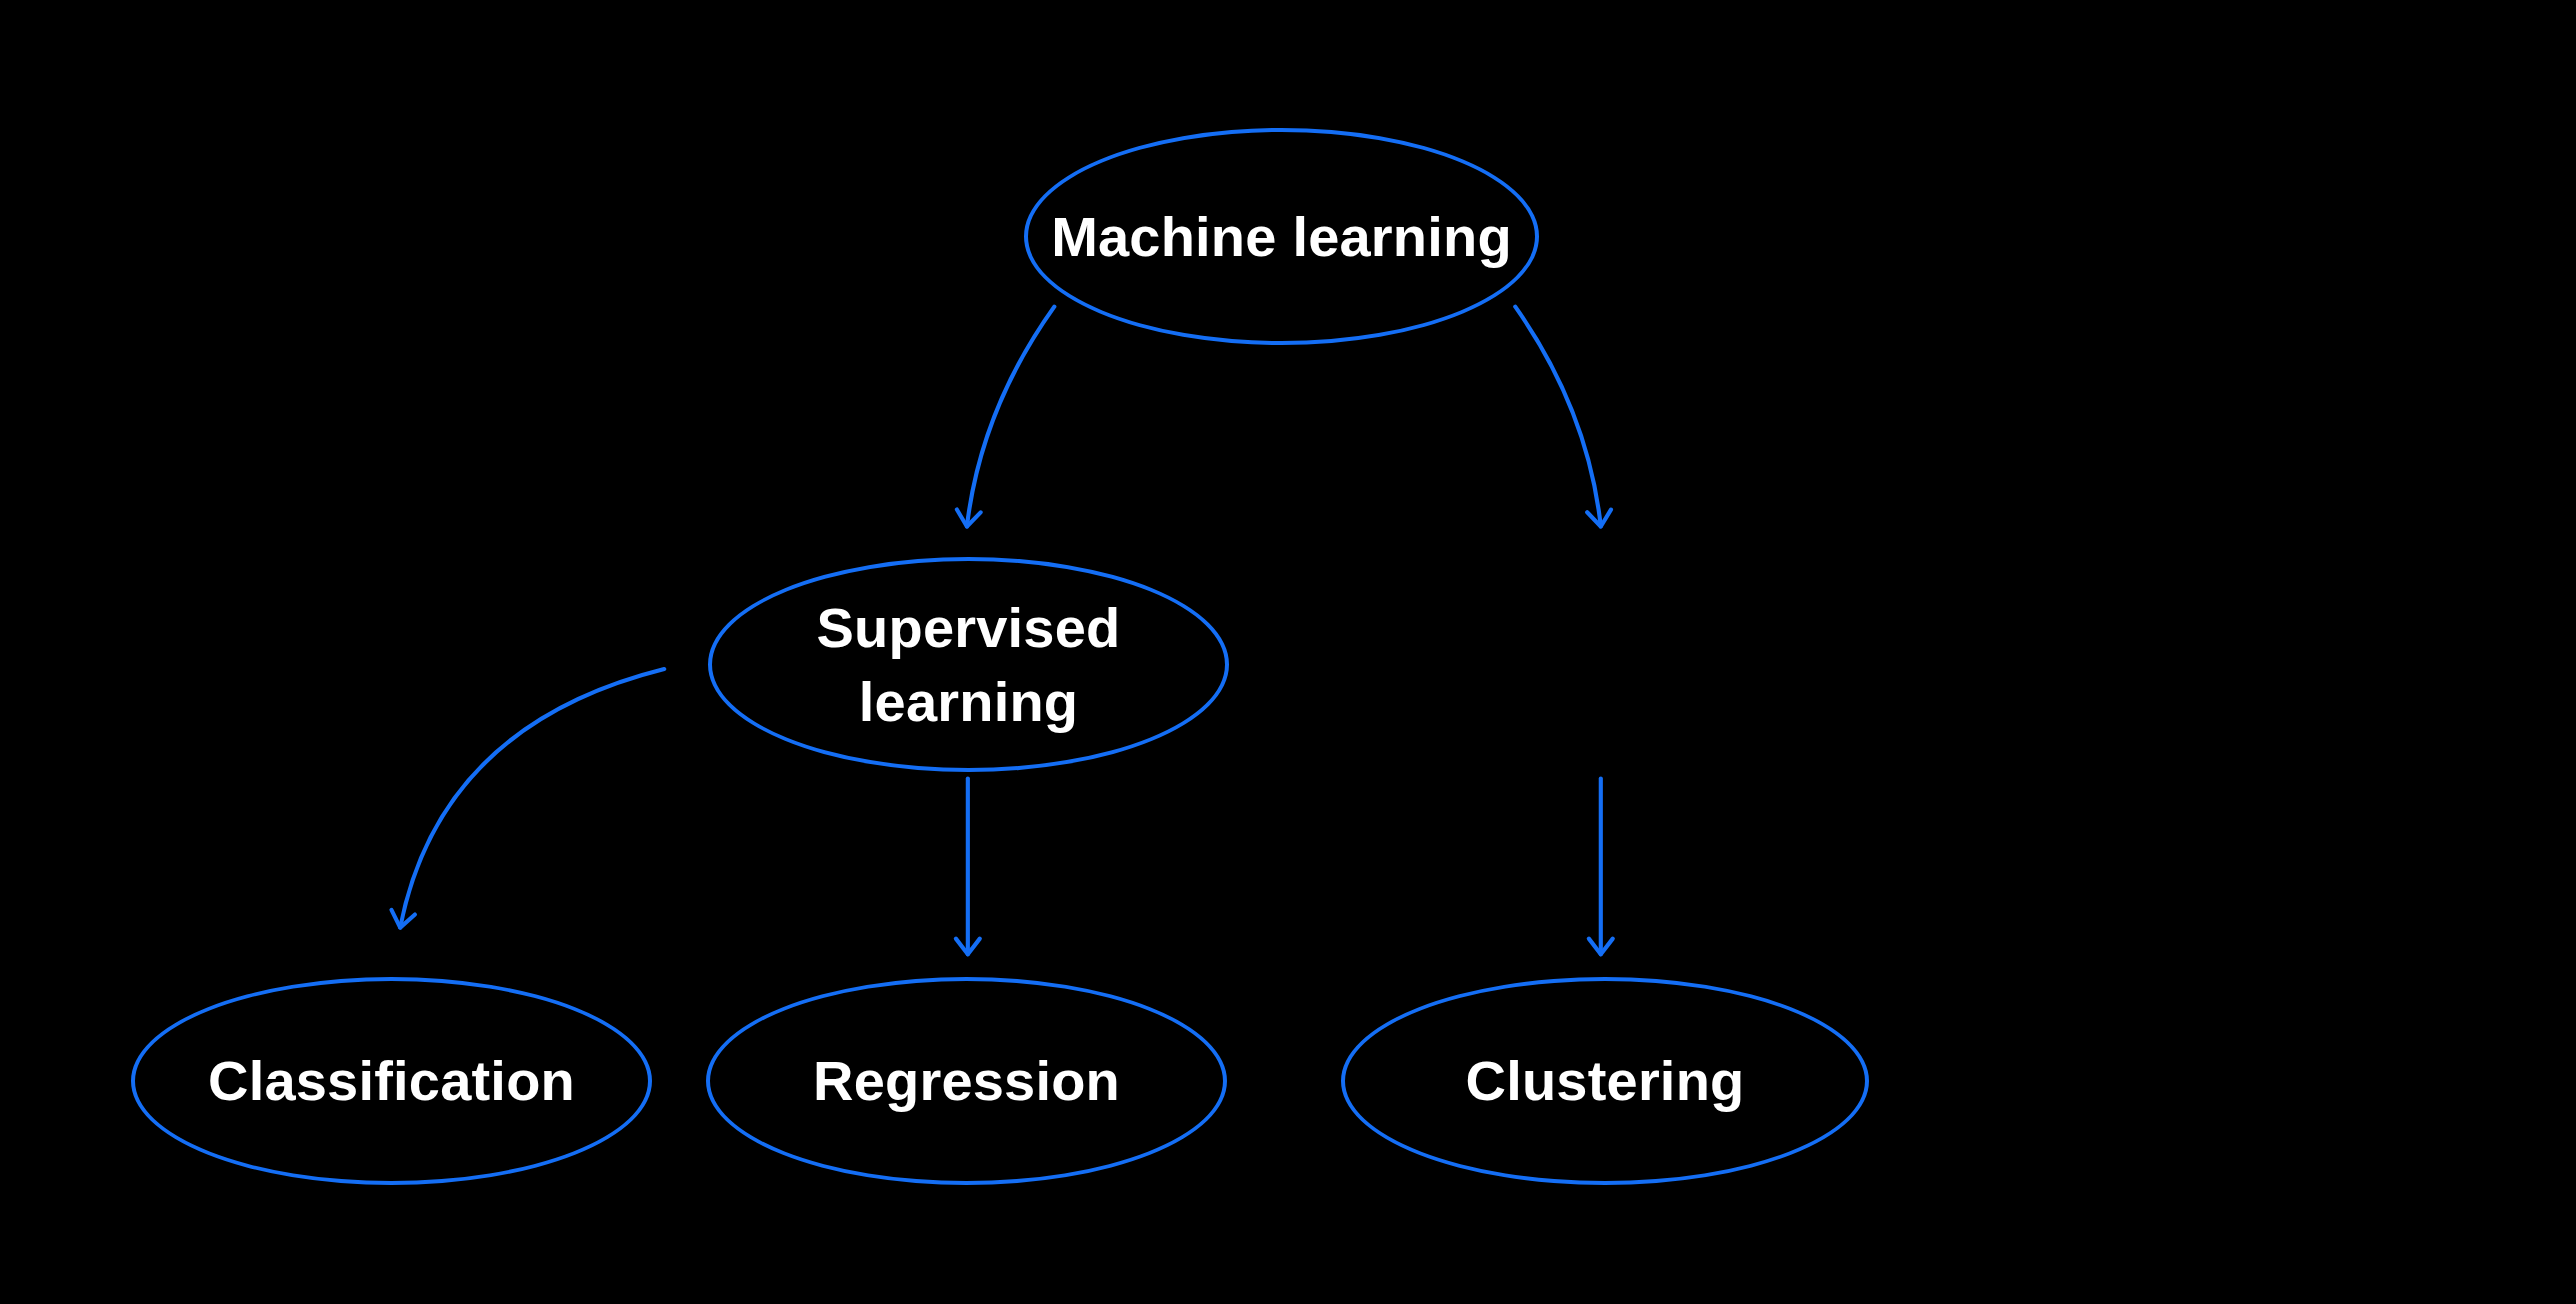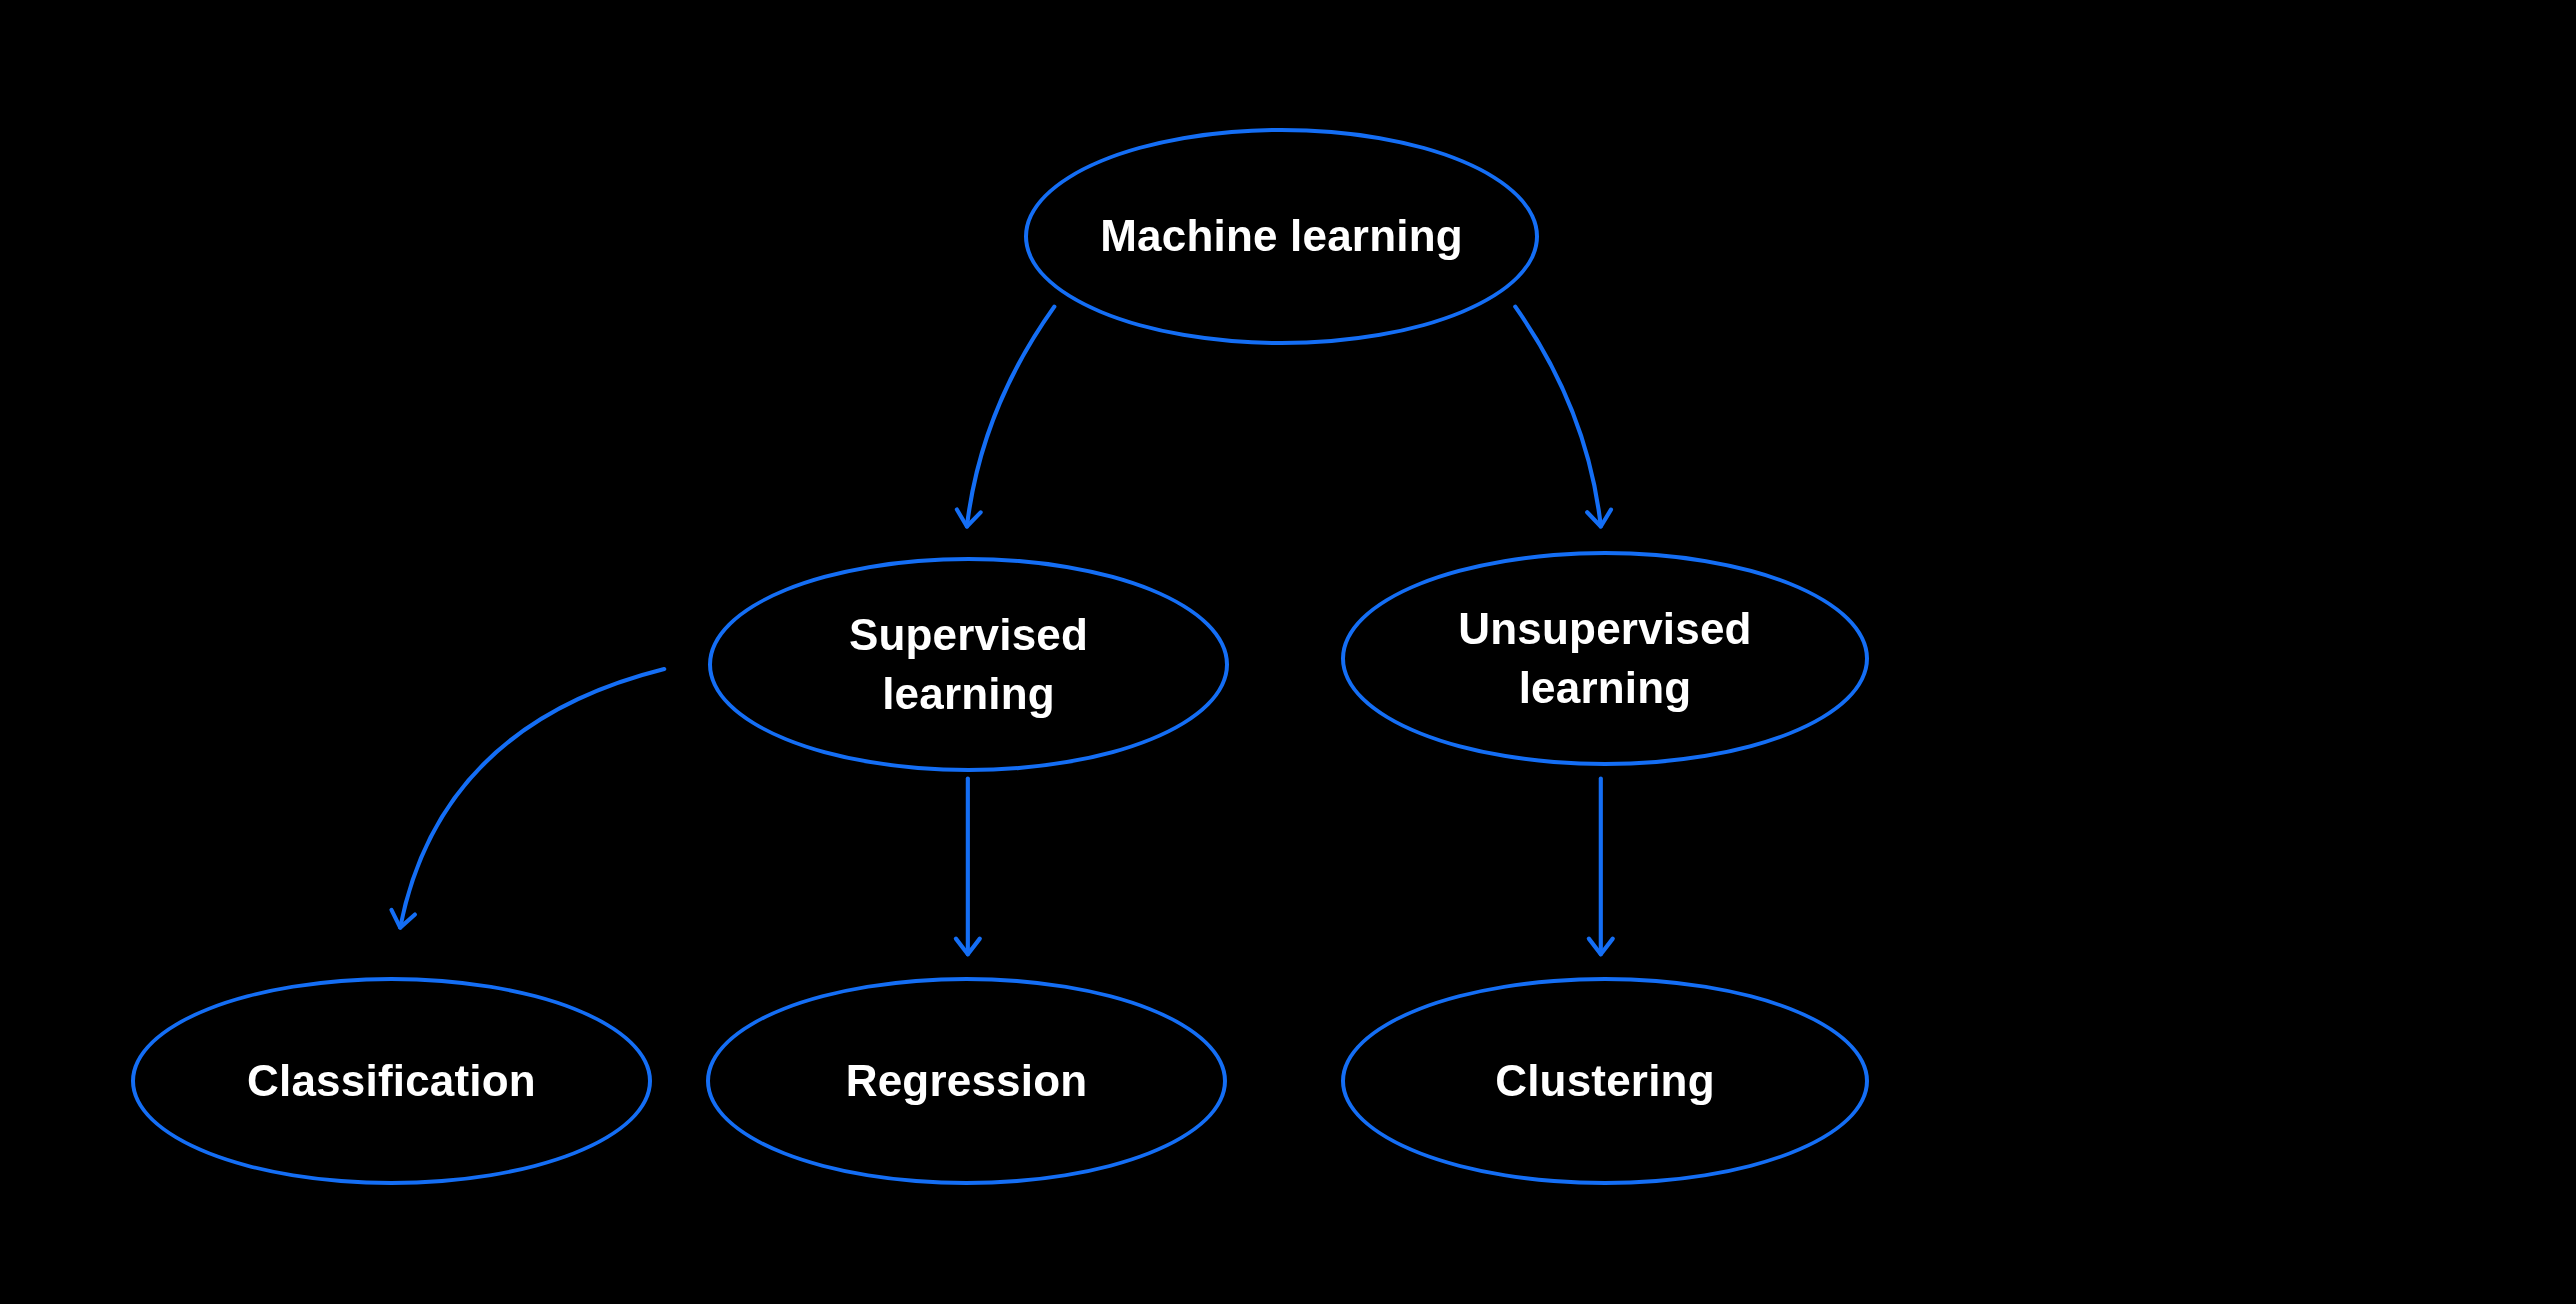--- a/index.html
+++ b/index.html
@@ -46,21 +46,21 @@
     border: 4.1px solid var(--accent);
     border-radius: 50%;
     background: var(--bg);
     display: flex;
     align-items: center;
     justify-content: center;
     text-align: center;
   }
   .node .label {
     color: var(--text);
-    font-size: 44px;
+    font-size: 56px;
     font-weight: 700;
     line-height: 1.32;
     letter-spacing: 0.2px;
     white-space: pre-line;
   }
   .node.narrow .label {
     max-width: 304px;
   }
   
   #node-machine-learning   { left: 1024px; top: 128px;  width: 515px; height: 217px; }
@@ -90,23 +90,20 @@
   </svg>
 
   <div class="node" id="node-machine-learning">
     <span class="label">Machine learning</span>
   </div>
 
   <div class="node narrow" id="node-supervised">
     <span class="label">Supervised learning</span>
   </div>
 
-  <div class="node narrow" id="node-unsupervised">
-    <span class="label">Unsupervised learning</span>
-  </div>
 
   <div class="node" id="node-classification">
     <span class="label">Classification</span>
   </div>
 
   <div class="node" id="node-regression">
     <span class="label">Regression</span>
   </div>
 
   <div class="node" id="node-clustering">

